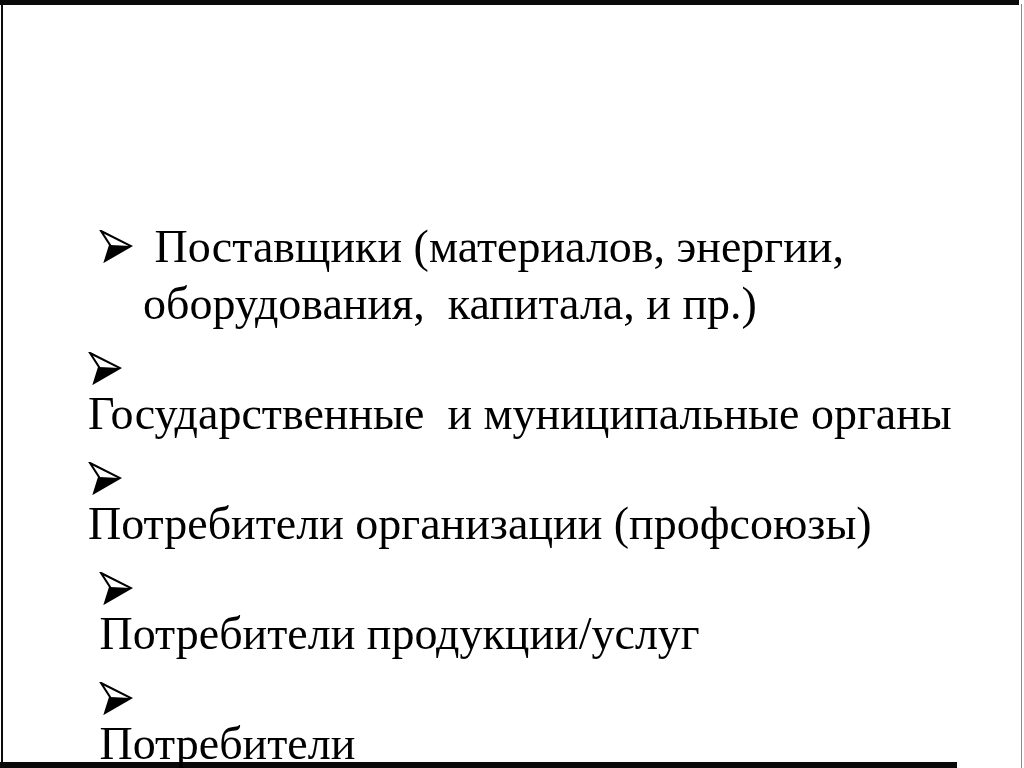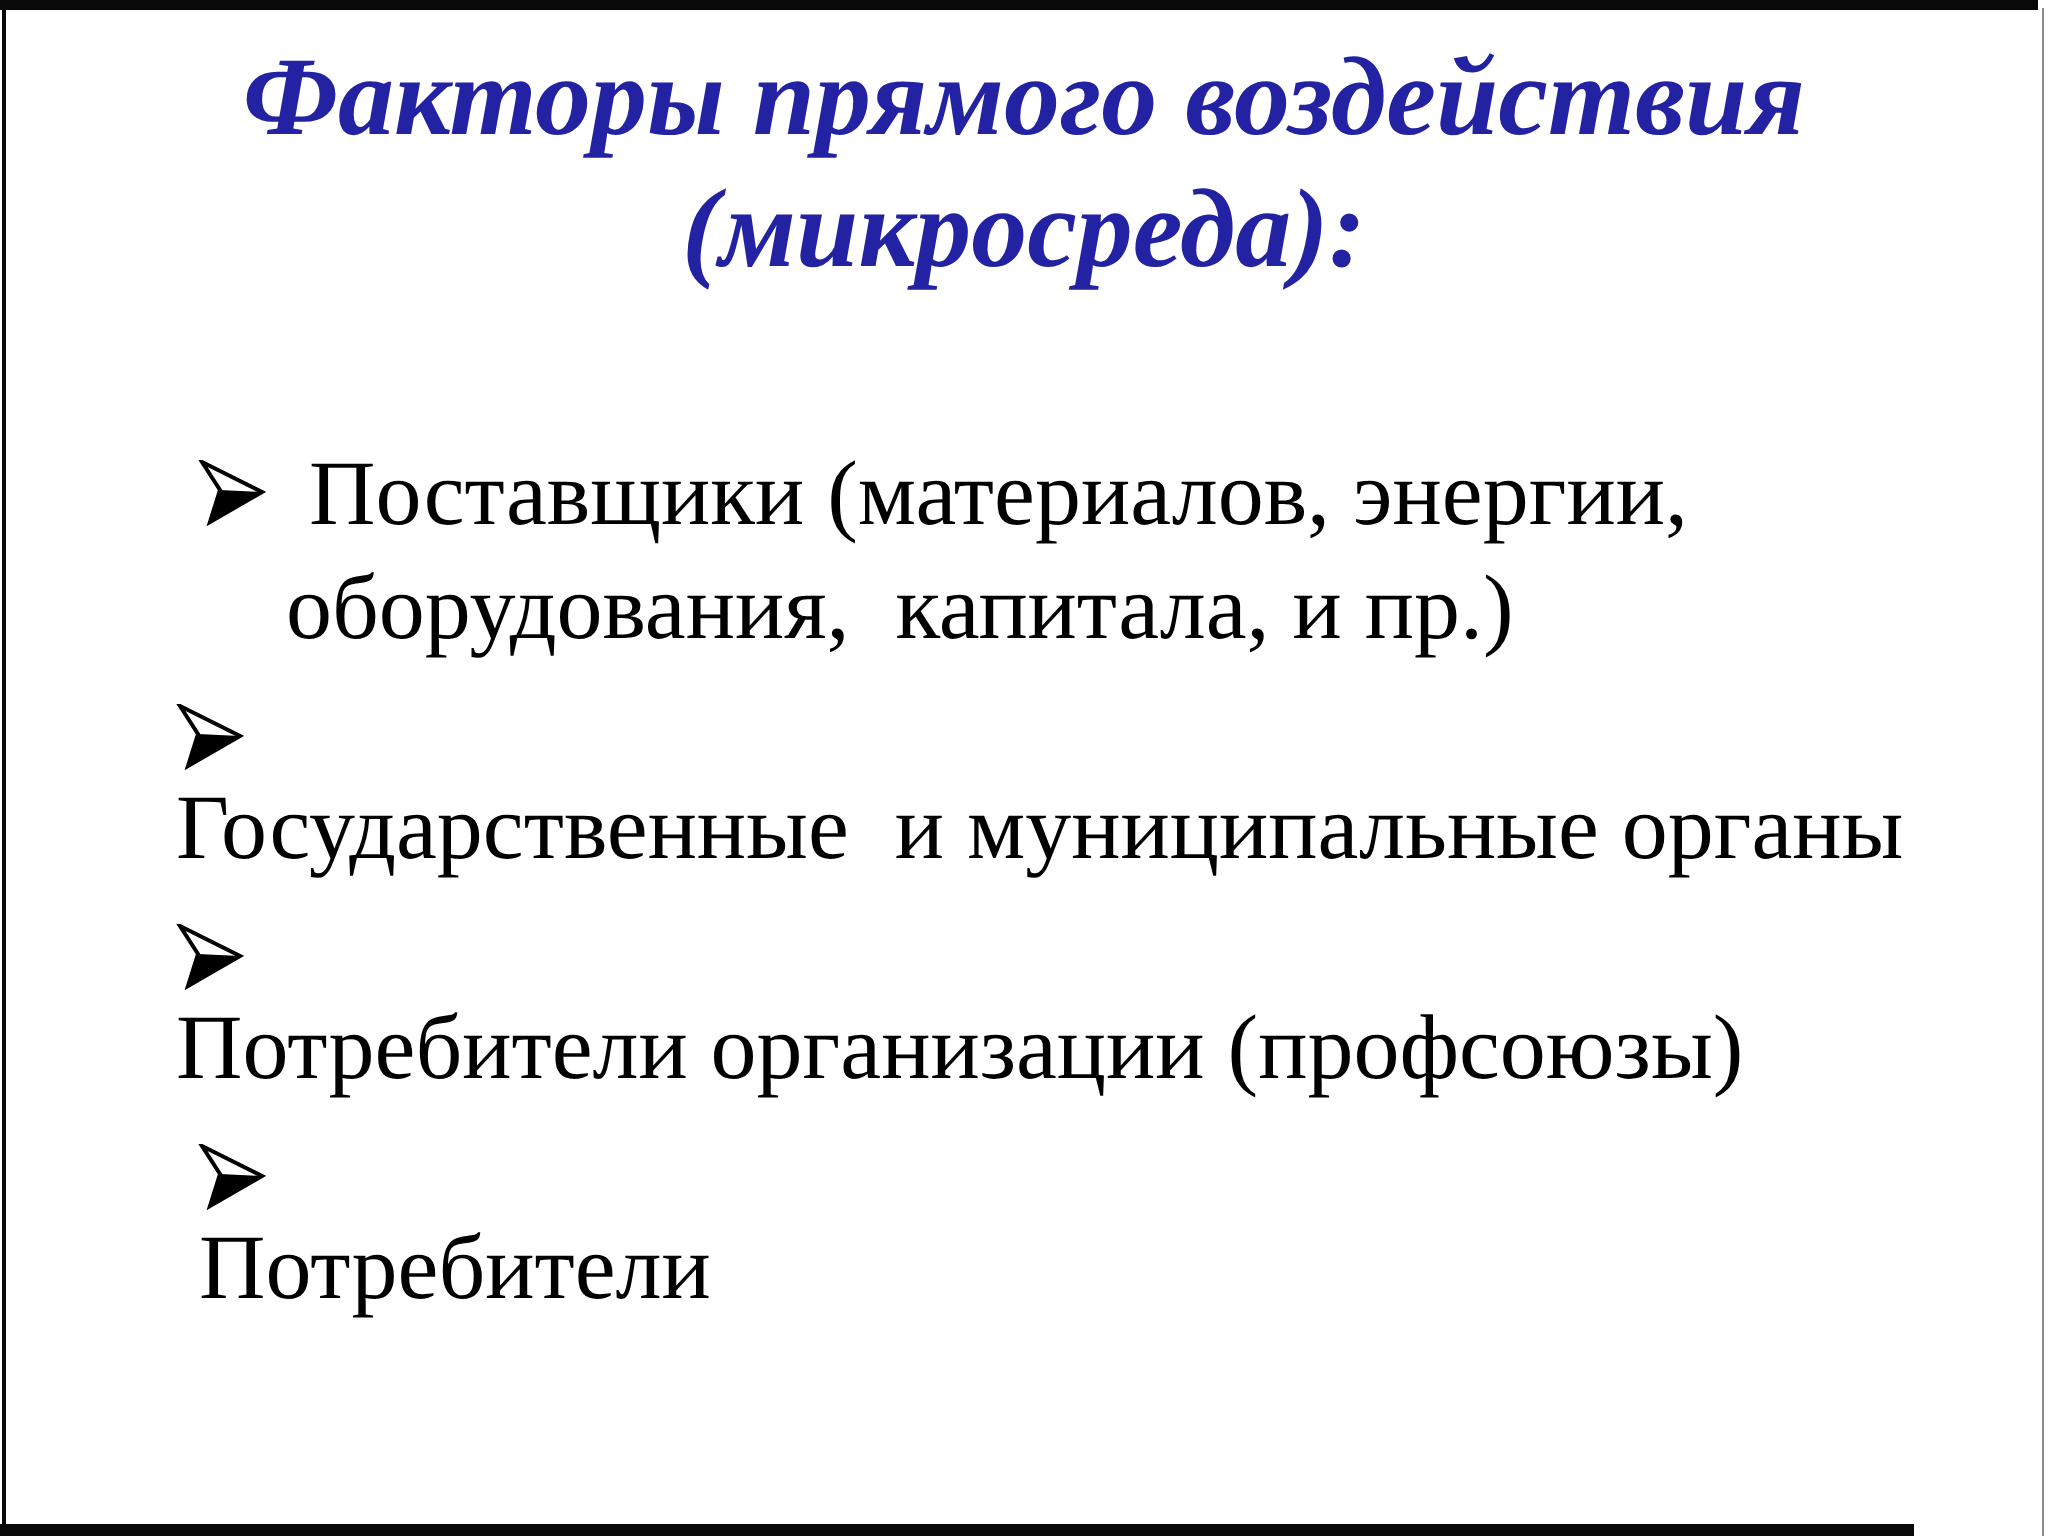--- a/index.html
+++ b/index.html
@@ -57,21 +57,20 @@
 </head>
 <body>
 
 <div class="slide">
 
   <div class="border-top"></div>
   <div class="border-left"></div>
   <div class="border-bottom"></div>
   <div class="border-right"></div>
 
-  <div class="title">Факторы прямого воздействия (микросреда):</div>
 
   <div class="content">
     <ul class="list">
 
       <li class="item sp">
         <span class="bullet">
           <svg viewBox="0 0 34 33" xmlns="http://www.w3.org/2000/svg">
             <path d="M2,1 L32,16 L6,31 L11,15 Z" fill="#ffffff" stroke="#000000" stroke-width="2" stroke-linejoin="miter"></path>
             <path d="M11,15 L32,16 L6,31 Z" fill="#000000"></path>
           </svg>
@@ -92,20 +91,29 @@
       <li class="item">
         <span class="bullet">
           <svg viewBox="0 0 34 33" xmlns="http://www.w3.org/2000/svg">
             <path d="M2,1 L32,16 L6,31 L11,15 Z" fill="#ffffff" stroke="#000000" stroke-width="2" stroke-linejoin="miter"></path>
             <path d="M11,15 L32,16 L6,31 Z" fill="#000000"></path>
           </svg>
         </span>
         <span class="text">Потребители организации (профсоюзы)</span>
       </li>
 
+      <li class="item sp">
+        <span class="bullet">
+          <svg viewBox="0 0 34 33" xmlns="http://www.w3.org/2000/svg">
+            <path d="M2,1 L32,16 L6,31 L11,15 Z" fill="#ffffff" stroke="#000000" stroke-width="2" stroke-linejoin="miter"></path>
+            <path d="M11,15 L32,16 L6,31 Z" fill="#000000"></path>
+          </svg>
+        </span>
+        <span class="text"> Потребители продукции/услуг</span>
+      </li>
 
       <li class="item sp">
         <span class="bullet">
           <svg viewBox="0 0 34 33" xmlns="http://www.w3.org/2000/svg">
             <path d="M2,1 L32,16 L6,31 L11,15 Z" fill="#ffffff" stroke="#000000" stroke-width="2" stroke-linejoin="miter"></path>
             <path d="M11,15 L32,16 L6,31 Z" fill="#000000"></path>
           </svg>
         </span>
         <span class="text"> Потребители</span>
       </li>

